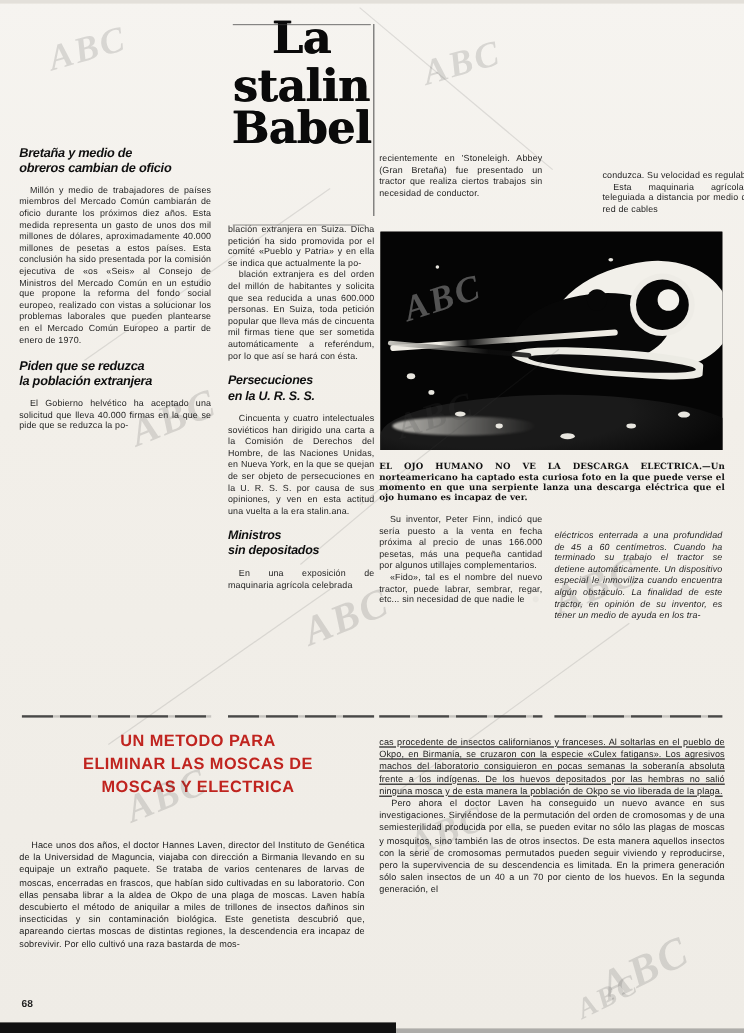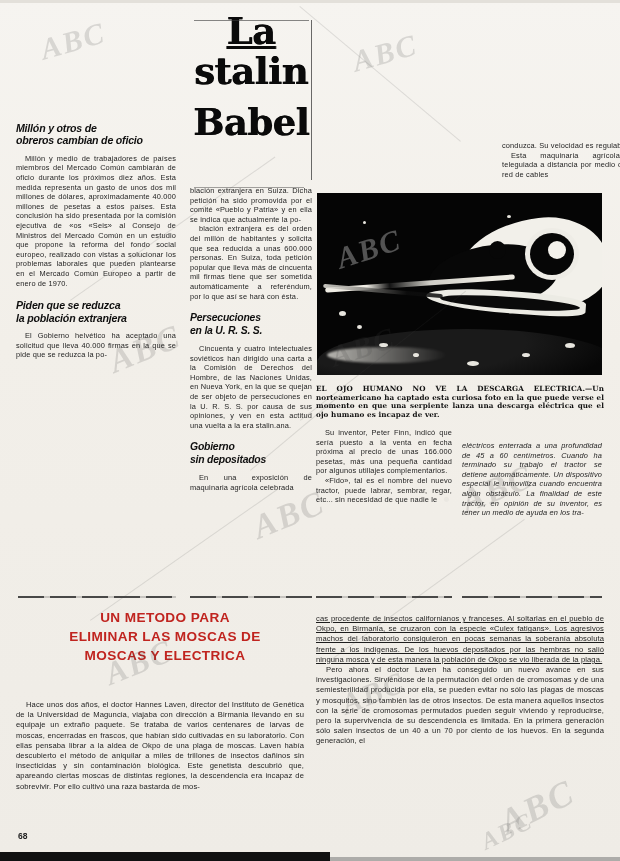--- a/index.html
+++ b/index.html
@@ -46,24 +46,24 @@
     text-align:center;
   }
   .masthead .ttl{
     font-family:"DejaVu Serif", serif;
     font-weight:700;
     color:#0a0a0a;
     line-height:0.96;
     letter-spacing:-0.5px;
     text-shadow:0.6px 0 0 #0a0a0a;
   }
-  .t1{font-size:37px;text-decoration:underline;}
+  .t1{font-size:37px;}
   .t2{font-size:37px;margin-top:4px;}
   .t3{font-size:28px;margin-top:4px;}
-  .t4{font-size:37px;margin-top:16px;}
+  .t4{font-size:37px;margin-top:0;}
   .mast-rule-r{position:absolute;right:0;top:6px;width:1px;height:160px;background:#3a3a3a;opacity:.75;}
   .mast-rule-t{position:absolute;left:4px;top:6px;width:115px;height:1px;background:#3a3a3a;opacity:.6;}
   .mast-rule-b{position:absolute;left:4px;bottom:-4px;width:110px;height:1px;background:#3a3a3a;opacity:.45;}
 
   
   .col{position:absolute;}
   .ctext{
     font-size:7.4px;
     line-height:9.6px;
     text-align:justify;
@@ -230,21 +230,21 @@
     <div class="mast-rule-t"></div>
     <div class="mast-rule-r"></div>
     <div class="ttl t1">La</div>
     <div class="ttl t2">stalin</div>
     <div class="ttl t4">Babel</div>
     <div class="mast-rule-b"></div>
   </div>
 
   <div class="col" id="col1">
     <div class="subhead">
-      <span class="ln">Millón y otros de</span><br>
+      <span class="ln">Bretaña y medio de</span><br>
       <span class="ln">obreros cambian de oficio</span>
     </div>
     <div class="ctext">
       <p>Millón y medio de trabajadores de países miembros del Mercado Común cambiarán de oficio durante los próximos diez años. Esta medida representa un gasto de unos dos mil millones de dólares, aproximadamente 40.000 millones de pesetas a estos países. Esta conclusión ha sido presentada por la comisión ejecutiva de «os «Seis» al Consejo de Ministros del Mercado Común en un estudio que propone la reforma del fondo social europeo, realizado con vistas a solucionar los problemas laborales que pueden plantearse en el Mercado Común Europeo a partir de enero de 1970.</p>
     </div>
     <div class="gap"></div>
     <div class="subhead">
       <span class="ln">Piden que se reduzca</span><br>
       <span class="ln">la población extranjera</span>
     </div>
@@ -261,28 +261,33 @@
     <div class="gap"></div>
     <div class="subhead">
       <span class="ln">Persecuciones</span><br>
       <span class="ln">en la U. R. S. S.</span>
     </div>
     <div class="ctext">
       <p>Cincuenta y cuatro intelectuales soviéticos han dirigido una carta a la Comisión de Derechos del Hombre, de las Naciones Unidas, en Nueva York, en la que se quejan de ser objeto de persecuciones en la U. R. S. S. por causa de sus opiniones, y ven en esta actitud una vuelta a la era stalin.ana.</p>
     </div>
     <div class="gap"></div>
     <div class="subhead">
-      <span class="ln">Gobierno</span><br>
+      <span class="ln">Ministros</span><br>
       <span class="ln">sin depositados</span>
     </div>
     <div class="ctext">
       <p>En una exposición de maquinaria agrícola celebrada</p>
     </div>
   </div>
 
+  <div class="col" id="col3top">
+    <div class="ctext">
+      <p class="noind">recientemente en 'Stoneleigh. Abbey (Gran Bretaña) fue presentado un tractor que realiza ciertos trabajos sin necesidad de conductor.</p>
+    </div>
+  </div>
 
   <div class="col" id="col4top">
     <div class="ctext">
       <p class="noind">conduzca. Su velocidad es regulable.</p>
       <p>Esta maquinaria agrícola es teleguiada a distancia por medio de una red de cables</p>
     </div>
   </div>
 
   <div class="photo">
     <div class="snake-dark"></div>

